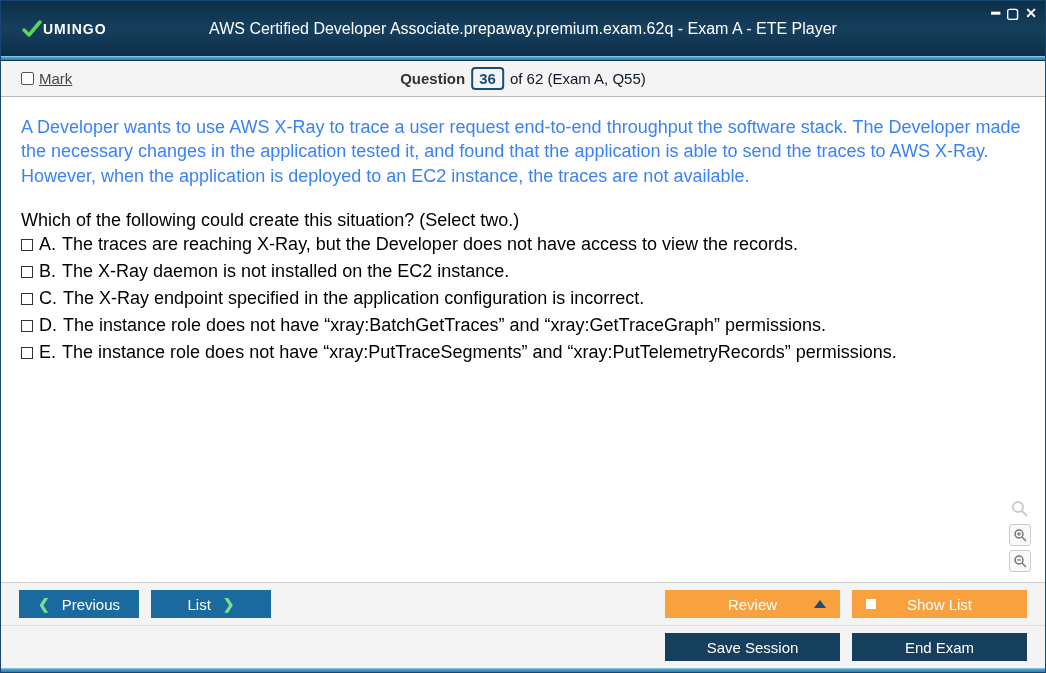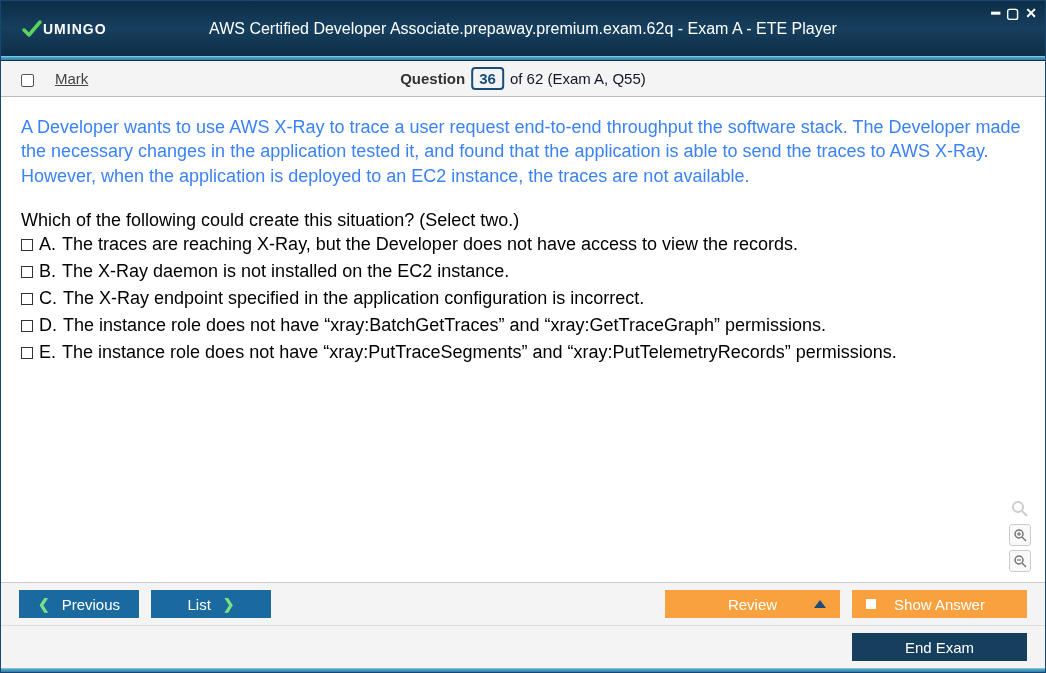--- a/index.html
+++ b/index.html
@@ -62,22 +62,22 @@
       border-bottom: 1px solid #bbb;
       display: flex;
       align-items: center;
       padding: 0 20px;
       font-size: 15px;
       color: #444;
       position: relative;
     }
     .mark-wrap {
       display: flex;
-      align-items: flex-end;
-      gap: 21px;
+      align-items: center;
+      gap: 5px;
       cursor: pointer;
     }
     .mark-wrap .cb {
       width: 13px; height: 13px;
       border: 1px solid #555;
       border-radius: 2px;
       background: #fff;
     }
     .mark-wrap .lbl { text-decoration: underline; }
     .q-center {
@@ -317,22 +317,25 @@
     <span>List</span>
     <span class="arrow-right">❯</span>
   </button>
   <div class="spacer"></div>
   <button class="btn btn-orange" style="min-width:175px">
     <span>Review</span>
     <span class="tri-up"></span>
   </button>
   <button class="btn btn-orange">
     <span class="stop-sq"></span>
-    <span>Show Answer</span>
+    <span>Show List</span>
   </button>
 </div>
 
 <div class="bottom-bar2">
   <button class="btn btn-dark">
+    <span>Save Session</span>
+  </button>
+  <button class="btn btn-dark">
     <span>End Exam</span>
   </button>
 </div>
 <div class="hr-bottom"></div>
 
 </body></html>

